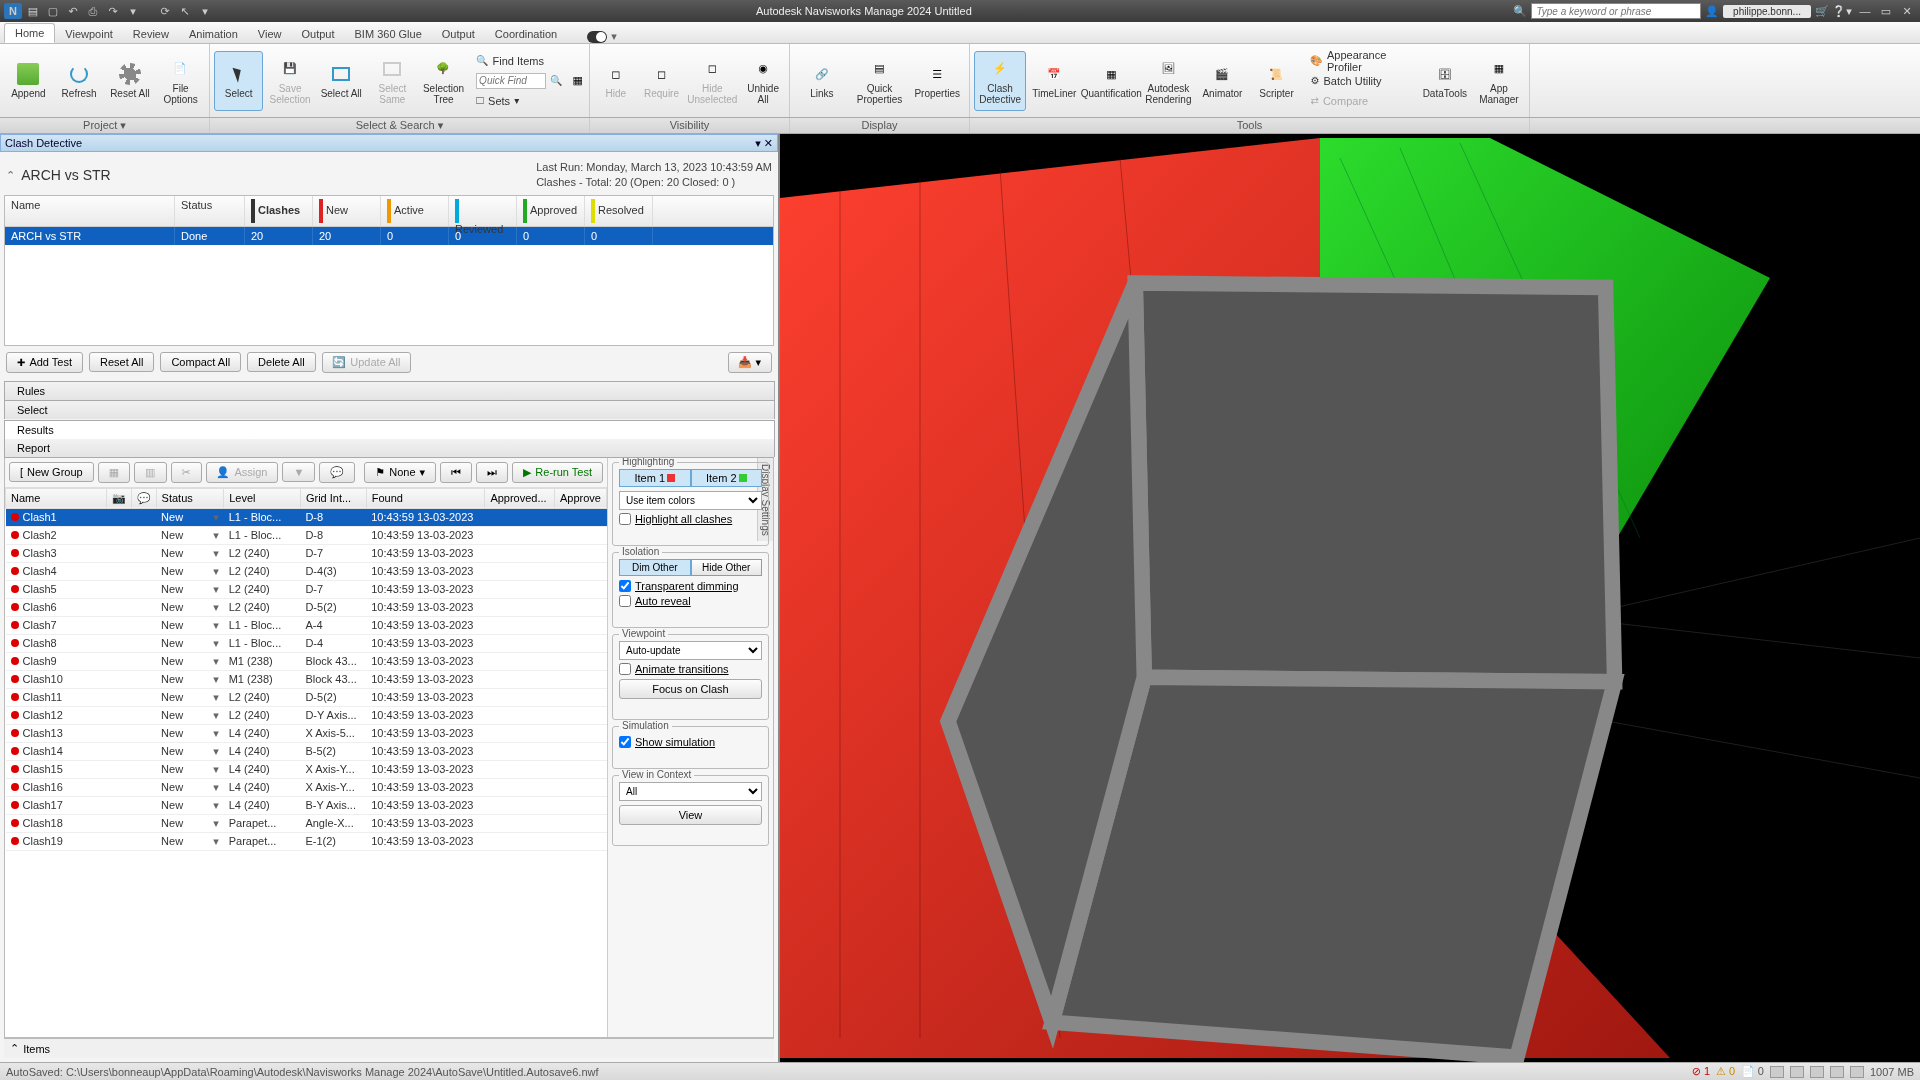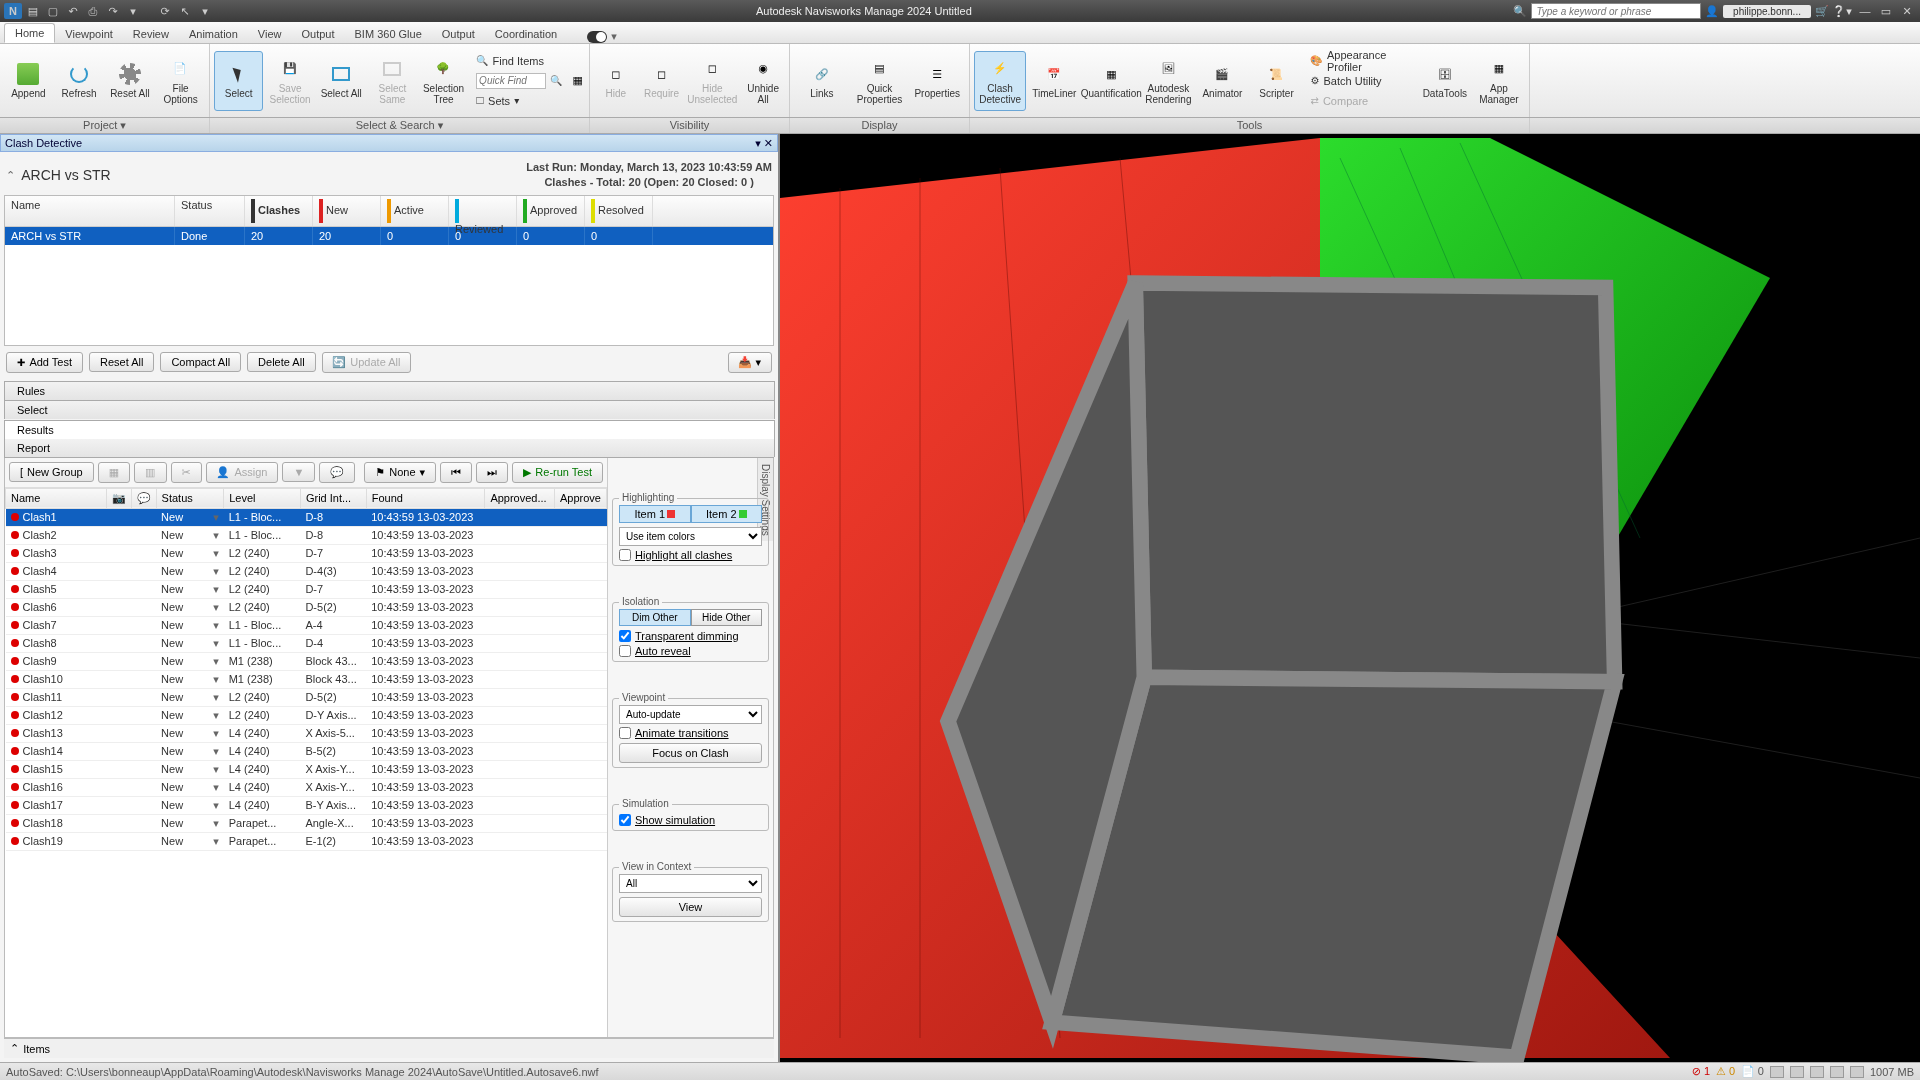--- a/index.html
+++ b/index.html
@@ -44,21 +44,21 @@
 
 
 .clash-panel { width: 780px; background: #f4f4f4; border-right: 2px solid #888; display: flex; flex-direction: column; }
 .panel-title { background: linear-gradient(#d2e6f5,#b8d4ea); border: 1px solid #8aade0; height: 18px; display: flex; align-items: center; padding: 0 4px; font-size: 11px; color: #003; }
 .panel-title .x { margin-left: auto; }
 .cd-body { flex: 1; overflow: hidden; padding: 4px; display: flex; flex-direction: column; }
 
 .test-header { display: flex; align-items: center; padding: 4px 2px; }
 .test-header .caret { margin-right: 6px; color: #666; }
 .test-header .name { font-size: 14px; color: #333; }
-.test-header .right { margin-left: auto; text-align: center; font-size: 11px; color: #444; line-height: 1.4; font-weight: bold; }
+.test-header .right { margin-left: auto; text-align: left; font-size: 11px; color: #444; line-height: 1.4; }
 
 
 .tests-table { border: 1px solid #bbb; background: #fff; }
 .tests-table .hdr, .tests-table .row { display: flex; }
 .tests-table .hdr div, .tests-table .row div { border-right: 1px solid #ddd; padding: 3px 6px; font-size: 11px; }
 .tests-table .hdr { background: linear-gradient(#fdfdfd,#eaeaea); border-bottom: 1px solid #ccc; color: #333; }
 .tests-table .hdr .marker { width: 4px; height: 100%; display: inline-block; margin-right: 3px; vertical-align: middle; }
 .tests-table .row.sel { background: #1060c0; color: #fff; }
 .tests-table .row.sel div { border-right-color: #2a74c8; }
 .cellw-name { width: 170px; } .cellw-status { width: 70px; } .cellw-num { width: 68px; }
@@ -81,21 +81,21 @@
 
 .clash-table { flex: 1; overflow-y: auto; }
 .clash-table table { width: 100%; border-collapse: collapse; }
 .clash-table th { background: linear-gradient(#fafafa,#e8e8e8); border: 1px solid #ddd; padding: 3px 5px; text-align: left; font-weight: normal; font-size: 11px; position: sticky; top: 0; }
 .clash-table td { border-bottom: 1px solid #eee; padding: 2px 5px; font-size: 11px; color: #333; }
 .clash-table tr.sel td { background: #1060c0; color: #fff; }
 .dot { width: 8px; height: 8px; border-radius: 50%; background: #d00; display: inline-block; margin-right: 4px; }
 .dd { color: #666; float: right; }
 
 .results-right { width: 165px; padding: 4px; background: #f6f6f6; font-size: 11px; overflow-y: auto; }
-.fieldset { border: 1px solid #bbb; border-radius: 3px; padding: 6px 6px 4px; margin-bottom: 6px; position: relative; margin-top: 36px; }
+.fieldset { border: 1px solid #bbb; border-radius: 3px; padding: 6px 6px 20px; margin-bottom: 6px; position: relative; }
 .fieldset .legend { position: absolute; top: -7px; left: 6px; background: #f6f6f6; padding: 0 3px; font-size: 10px; color: #555; }
 .pillrow { display: flex; gap: 0; margin-bottom: 4px; }
 .pill { flex: 1; border: 1px solid #999; padding: 2px 4px; text-align: center; font-size: 10px; background: linear-gradient(#fdfdfd,#e6e6e6); }
 .pill.active { background: #cde6f7; border-color: #6aa6d6; }
 .pill .sw { width: 8px; height: 8px; display: inline-block; margin-left: 2px; }
 .sel-full { width: 100%; border: 1px solid #aaa; padding: 2px; font-size: 10px; background: #fff; }
 .chk { display: flex; gap: 4px; margin-top: 3px; font-size: 11px; text-decoration: underline; }
 .chk input { width: 12px; height: 12px; }
 .btn-full { width: 100%; text-align: center; justify-content: center; margin-top: 4px; }
 .vtab { position: absolute; right: 0; top: 0; writing-mode: vertical-rl; background: #eaeaea; border-left: 1px solid #ccc; padding: 6px 2px; font-size: 10px; color: #555; }

